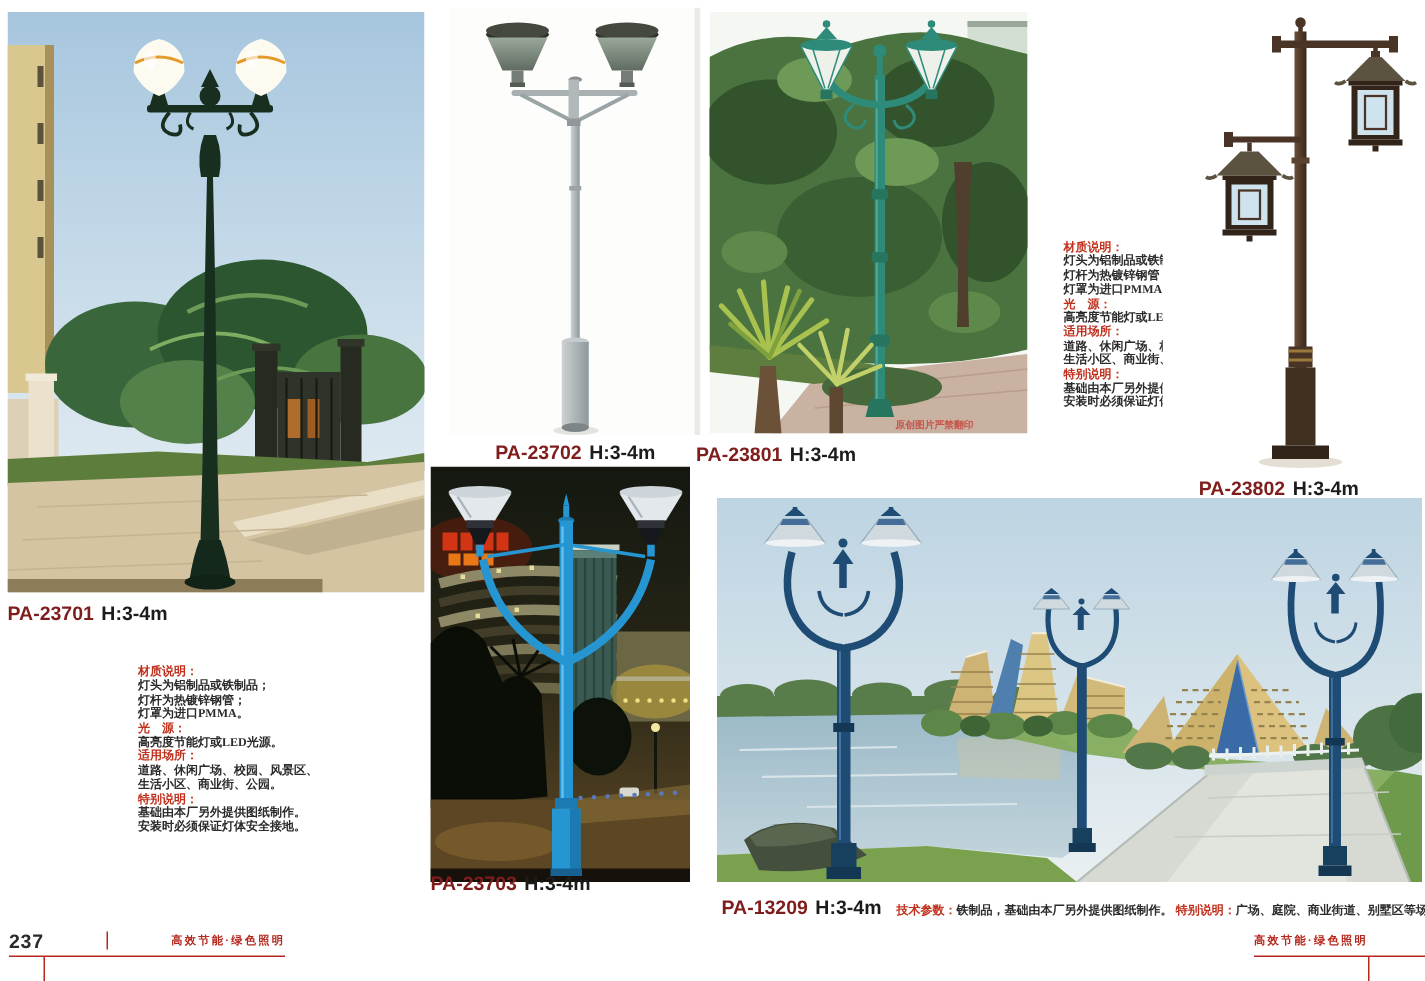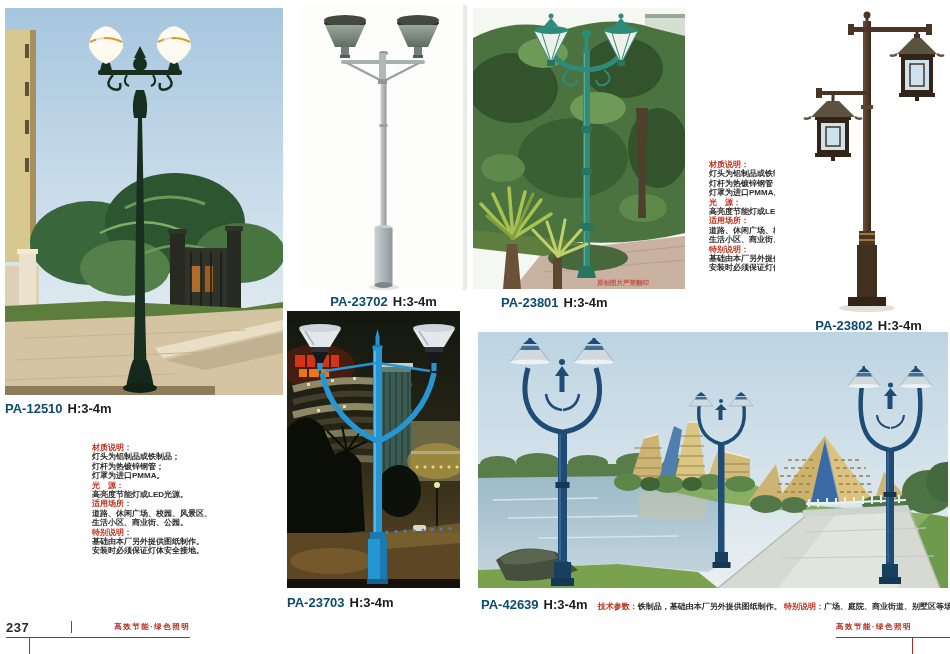--- a/index.html
+++ b/index.html
@@ -3,23 +3,23 @@
 <meta charset="utf-8">
 <style>
   html,body{margin:0;padding:0;background:#ffffff;}
   .sheet{
     position:relative;width:950px;height:654px;background:#ffffff;overflow:hidden;
     font-family:"Liberation Sans","DejaVu Sans",sans-serif;
   }
   .photo{position:absolute;margin:0;padding:0;}
   .photo svg{display:block;width:100%;height:100%;}
   .plabel{position:absolute;font-size:13px;font-weight:bold;white-space:nowrap;color:#1c1c1c;}
-  .plabel .pid{color:#0c4a6e;margin-right:5px;}
+  .plabel .pid{color:#7f1d1d;margin-right:5px;}
   .plabel.center{text-align:center;}
-  .spec{position:absolute;font-size:8px;line-height:9.4px;font-weight:bold;color:#2b2b2b;white-space:nowrap;}
+  .spec{position:absolute;font-size:8px;line-height:9.4px;font-weight:bold;color:#2b2b2b;white-space:nowrap;font-family:Liberation Serif, serif;}
   .spec .s-h{color:#c0301c;}
   .techline{font-size:8px;font-weight:bold;color:#2b2b2b;margin-left:10px;}
   .techline .red{color:#c0301c;font-family:Liberation Mono, monospace;}
   .wm{position:absolute;font-size:6.5px;font-weight:bold;color:#c4554a;white-space:nowrap;}
   .footer{position:absolute;display:flex;align-items:center;border-bottom:1px solid #b5281e;padding-bottom:3px;height:14px;gap:37px;}
   .footer .num{font-size:13px;font-weight:bold;color:#2a2a2a;letter-spacing:0.5px;}
   .footer .slogan{font-size:7.5px;font-weight:bold;color:#b5281e;letter-spacing:1.5px;white-space:nowrap;}
   .footer .vsep{width:1px;height:12px;background:#b5281e;margin:0 5px;}
   .ftick{position:absolute;width:1px;height:16px;background:#b5281e;}
 </style>
@@ -91,21 +91,21 @@
       <path d="M163 62 L175 62 L172 52 L166 52 Z" fill="#182f20"></path>
       <path d="M84 40 Q84 22 101 18 Q118 22 118 40 Q112 52 101 56 Q90 52 84 40 Z" fill="#fdfaf0"></path>
       <path d="M85 34 Q101 26 117 34" stroke="#e39a2b" stroke-width="2" fill="none"></path>
       <path d="M152 40 Q152 22 169 18 Q186 22 186 40 Q180 52 169 56 Q158 52 152 40 Z" fill="#fdfaf0"></path>
       <path d="M153 34 Q169 26 185 34" stroke="#e39a2b" stroke-width="2" fill="none"></path>
       <ellipse cx="95" cy="32" rx="4" ry="7" fill="#ffffff" opacity="0.65"></ellipse>
       <ellipse cx="163" cy="32" rx="4" ry="7" fill="#ffffff" opacity="0.65"></ellipse>
     </svg>
   </figure>
   <div class="plabel" style="left:5px;top:401px;">
-    <span class="pid">PA-12510</span><span class="ph">H:3-4m</span>
+    <span class="pid">PA-23701</span><span class="ph">H:3-4m</span>
   </div>
 
   <div class="spec" style="left:92px;top:443px;">
     <div class="s-h">材质说明：</div>
     <div>灯头为铝制品或铁制品；</div>
     <div>灯杆为热镀锌钢管；</div>
     <div>灯罩为进口PMMA。</div>
     <div class="s-h">光　源：</div>
     <div>高亮度节能灯或LED光源。</div>
     <div class="s-h">适用场所：</div>
@@ -226,21 +226,21 @@
       <rect x="80" y="250" width="9" height="31" fill="#5d4730"></rect>
       <g stroke="#c2d06a" stroke-width="3" stroke-linecap="round">
         <line x1="85" y1="248" x2="60" y2="222"></line>
           <line x1="85" y1="248" x2="74" y2="214"></line>
         <line x1="85" y1="248" x2="92" y2="212"></line>
           <line x1="85" y1="248" x2="108" y2="222"></line>
         <line x1="85" y1="248" x2="114" y2="236"></line>
       </g>
     </svg>
   </figure>
-  <div class="plabel" style="left:501px;top:295px;">
+  <div class="plabel" style="left:464px;top:295px;">
     <span class="pid">PA-23801</span><span class="ph">H:3-4m</span>
   </div>
   <div class="wm" style="left:597px;top:279px;">原创图片严禁翻印</div>
 
   <div class="spec" style="left:709px;top:160px;">
     <div class="s-h">材质说明：</div>
     <div>灯头为铝制品或铁制品；</div>
     <div>灯杆为热镀锌钢管；</div>
     <div>灯罩为进口PMMA。</div>
     <div class="s-h">光　源：</div>
@@ -296,21 +296,21 @@
         <rect x="56" y="152" width="4" height="4" fill="#33241a"></rect>
 
       <rect x="86" y="100" width="12" height="4" fill="#5a4430"></rect>
       <rect x="84" y="226" width="16" height="14" fill="#4a3426"></rect>
       <rect x="84" y="228" width="16" height="2" fill="#9a7a3a"></rect>
         <rect x="84" y="234" width="16" height="2" fill="#9a7a3a"></rect>
       <rect x="82" y="240" width="20" height="52" fill="#40301f"></rect>
       <rect x="73" y="292" width="38" height="9" fill="#33241a"></rect>
     </svg>
   </figure>
-  <div class="plabel center" style="left:786px;top:318px;width:165px;">
+  <div class="plabel center" style="left:770px;top:318px;width:165px;">
     <span class="pid">PA-23802</span><span class="ph">H:3-4m</span>
   </div>
 
   <figure class="photo" style="left:287px;top:311px;width:173px;height:277px;">
     <svg viewBox="0 0 173 277" preserveAspectRatio="none">
       <defs>
         <linearGradient id="p5bg" x1="0" y1="0" x2="0" y2="1">
           <stop offset="0" stop-color="#141810"></stop>
             <stop offset="0.45" stop-color="#262416"></stop>
           <stop offset="0.8" stop-color="#4a3c20"></stop>
@@ -419,21 +419,21 @@
       <g>
         <rect x="144.5" y="52" width="5" height="8" fill="#2596d2"></rect>
         <polygon points="126,18 168,18 157,36 137,36" fill="#e3e8ec"></polygon>
         <line x1="132" y1="20" x2="141" y2="34" stroke="#aab2ba" stroke-width="1.5"></line>
         <ellipse cx="147" cy="17" rx="21" ry="4" fill="#cdd4da"></ellipse>
         <rect x="138" y="36" width="18" height="5" fill="#2e3238"></rect>
         <polygon points="139,41 155,41 150,52 144,52" fill="#15181c"></polygon>
       </g>
     </svg>
   </figure>
-  <div class="plabel" style="left:287px;top:595px;">
+  <div class="plabel" style="left:287px;top:581px;">
     <span class="pid">PA-23703</span><span class="ph">H:3-4m</span>
   </div>
 
   <figure class="photo" style="left:478px;top:332px;width:470px;height:256px;">
     <svg viewBox="0 0 470 256" preserveAspectRatio="none">
       <defs>
         <linearGradient id="p6sky" x1="0" y1="0" x2="0" y2="1">
           <stop offset="0" stop-color="#bdd4e2"></stop>
             <stop offset="1" stop-color="#e9eff1"></stop>
         </linearGradient>
@@ -608,21 +608,21 @@
         <ellipse cx="386" cy="54" rx="16" ry="2" fill="#eef2f4"></ellipse>
         <rect x="436.5" y="34" width="2.5" height="5" fill="#1e4c74"></rect>
         <polygon points="432,40 444,40 438,35" fill="#1e4c74"></polygon>
         <polygon points="422,54 454,54 444.5,41 431.5,41" fill="#cfd9de" stroke="#8fa8b8" stroke-width="0.7"></polygon>
         <polygon points="431.5,41 444.5,41 446,44.5 430,44.5" fill="#446e98"></polygon>
         <ellipse cx="438" cy="54" rx="16" ry="2" fill="#eef2f4"></ellipse>
       </g>
     </svg>
   </figure>
   <div class="plabel" style="left:481px;top:597px;display:flex;align-items:baseline;">
-    <span class="pid">PA-42639</span>
+    <span class="pid">PA-13209</span>
       <span class="ph">H:3-4m</span>
     <span class="techline">
       <span class="red">技术参数：</span><span>铁制品，基础由本厂另外提供图纸制作。</span>
       <span class="red">特别说明：</span><span>广场、庭院、商业街道、别墅区等场所。</span>
     </span>
   </div>
 
   <div class="footer" style="left:6px;top:620px;">
     <span class="num">237</span>
     <span class="vsep"></span>

